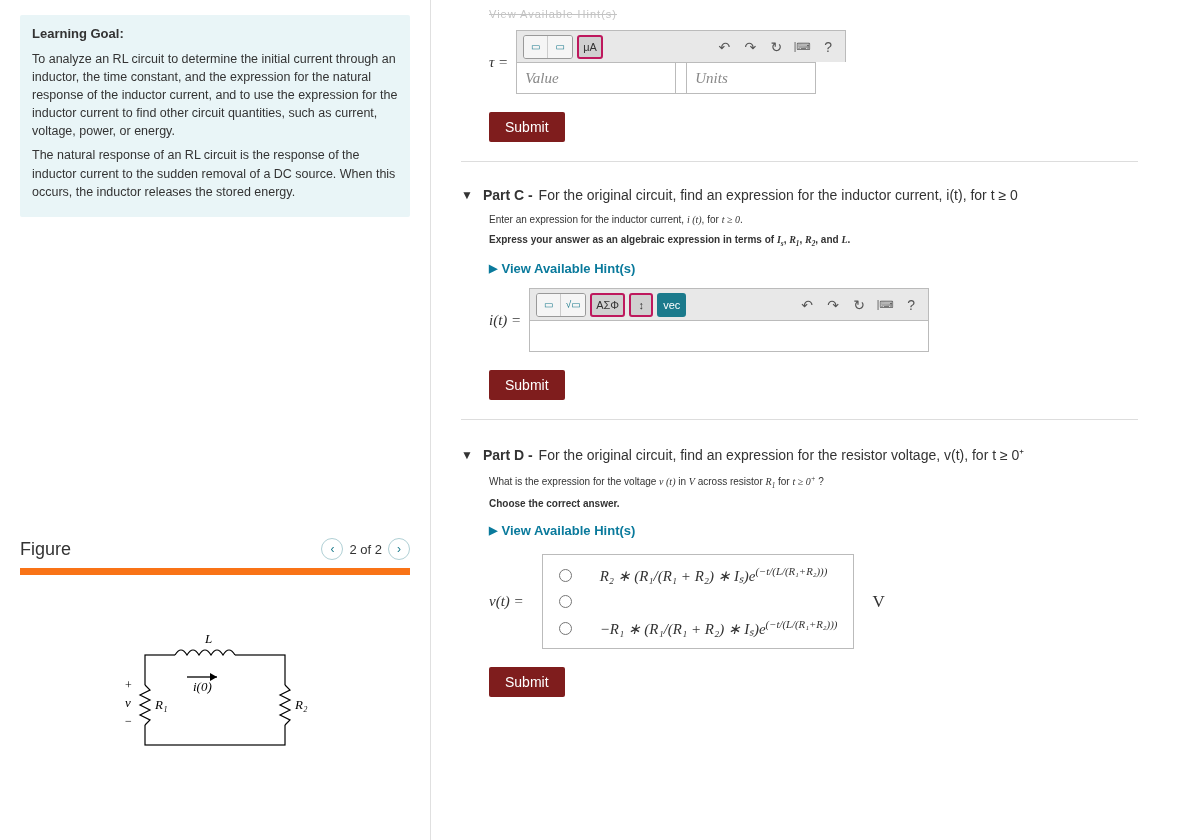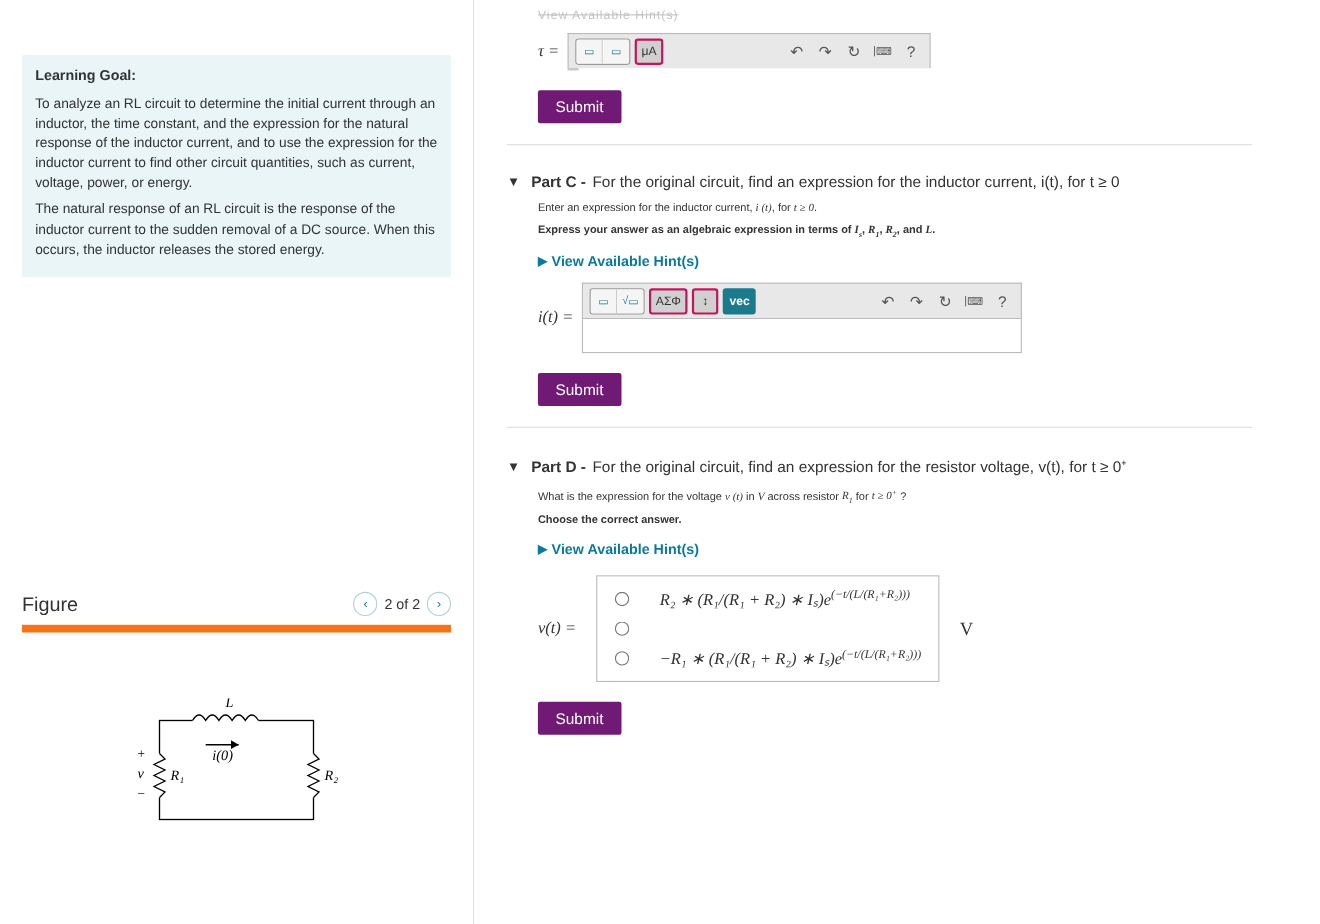--- a/index.html
+++ b/index.html
@@ -11,21 +11,20 @@
     width: 1200px;
     height: 840px;
     overflow: hidden;
     display: flex;
   }
   .left-col {
     width: 430px;
     padding: 15px 20px;
     display: flex;
     flex-direction: column;
-    margin-top: 35px;
   }
   .right-col {
     flex: 1;
     padding: 8px 62px 15px 30px;
     border-left: 1px solid #e0e0e0;
     display: flex;
     flex-direction: column;
     gap: 15px;
   }
   .goal-box {
@@ -134,21 +133,21 @@
     min-width: 24px;
     border: 2px solid #be185d;
     border-radius: 3px;
     background: #f5f5f5;
     display: flex; align-items: center; justify-content: center;
     font-size: 11px;
     cursor: pointer;
     padding: 0 4px;
   }
   .tb-btn.pill { background: #d0d0d0; }
-  .tb-btn.teal { background: #1b7a8c; color: #fff; border-color: #1b7a8c; font-weight: bold; }
+  .tb-btn.teal { background: #1b7a8c; color: #fff; border-color: #1b7a8c; }
   .tb-group { border:1px solid #999; border-radius:3px; overflow:hidden; display:flex; }
   .tb-group .tb-sub { height:22px; min-width:24px; background:#f5f5f5; display:flex;align-items:center;justify-content:center; font-size:10px; border-right:1px solid #ccc; cursor:pointer; color:#1b7a8c; }
   .tb-group .tb-sub:last-child{border-right:none;}
   .tb-spacer { flex: 1; }
   .tb-plain {
     width: 22px; height: 22px;
     display: flex; align-items: center; justify-content: center;
     color: #555;
     cursor: pointer;
     font-size: 14px;
@@ -163,21 +162,21 @@
     font-style: italic;
     color: #888;
     background: #fff;
   }
   .value-input { width: 160px; }
   .units-input { width: 130px; }
   .expr-input { width: 400px; }
   .units-input::placeholder, .value-input::placeholder { color:#888; font-style:italic; font-family:"Times New Roman",serif;}
 
   .submit-btn {
-    background: #701a75;
+    background: #7f1d1d;
     color: #fff;
     border: none;
     padding: 7px 16px;
     font-size: 14px;
     cursor: pointer;
     border-radius: 2px;
     margin-top: 4px;
   }
 
   .part-sep { height: 1px; background:#ddd; margin: 4px 0; }
@@ -279,21 +278,23 @@
                 <span>μA</span>
               </div>
             <div class="tb-spacer"></div>
             <div class="tb-plain">↶</div>
             <div class="tb-plain">↷</div>
             <div class="tb-plain">↻</div>
             <div class="tb-plain" style="font-size:10px;">|<span>⌨</span></div>
             <div class="tb-plain">?</div>
           </div>
           <div style="display:flex;">
+            <input class="value-input" placeholder="Value" style="">
             <div style="width:10px;border-top:1px solid #bbb;border-bottom:1px solid #bbb;background:#fff;"></div>
+            <input class="value-input units-input" placeholder="Units" style="">
           </div>
         </div>
       </div>
       <button class="submit-btn">Submit</button>
     </div>
   </div>
 
   <div class="part-sep"></div>
 
   <div>

